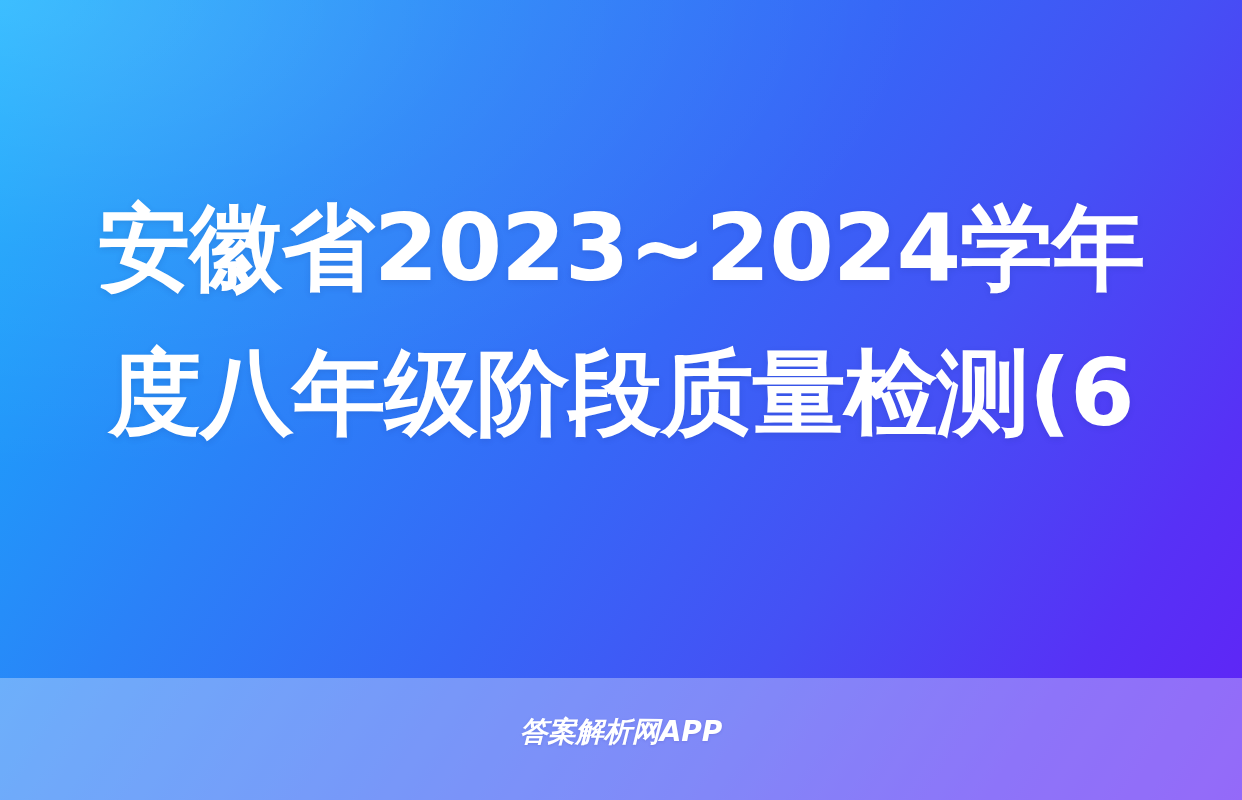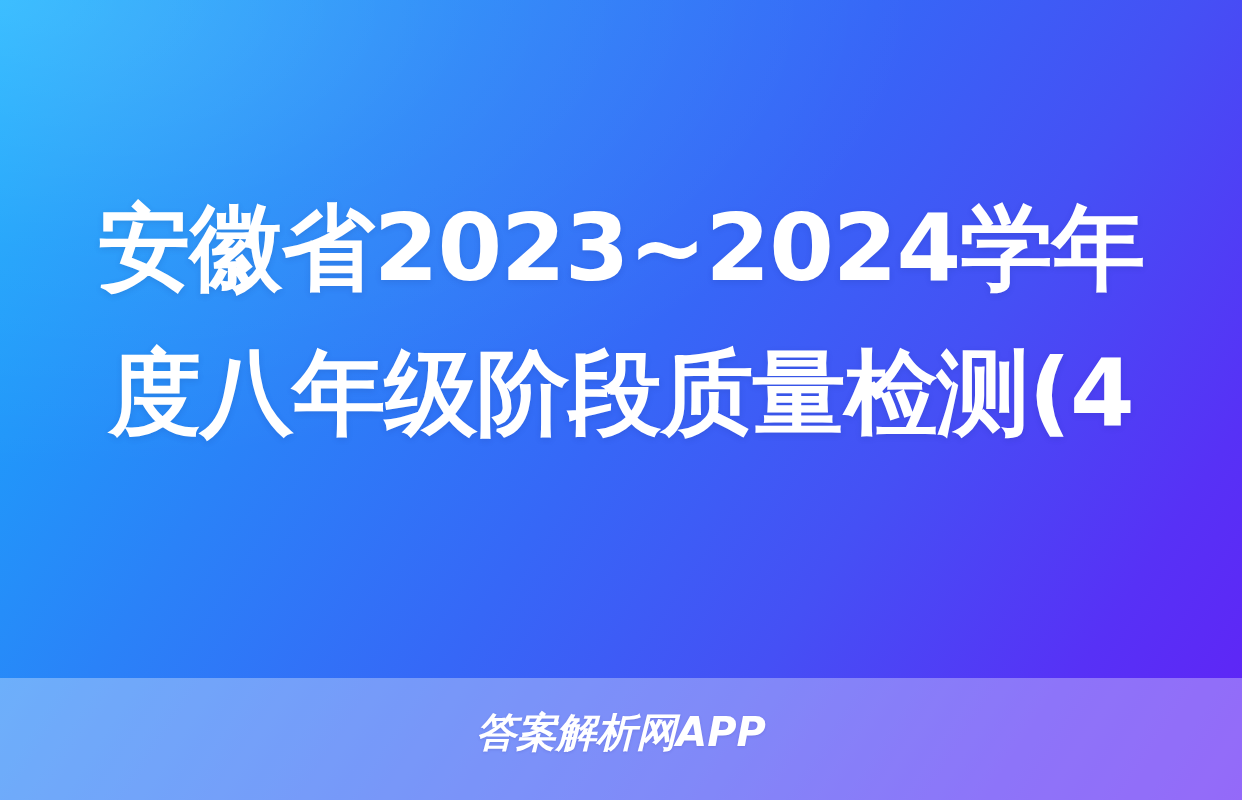--- a/index.html
+++ b/index.html
@@ -85,40 +85,40 @@
     top: 702px;
     height: 60px;
     display: flex;
     align-items: center;
     justify-content: center;
   }
 
   .watermark-text {
     color: #ffffff;
     font-family: "DejaVu Sans", "Liberation Sans", sans-serif;
-    font-size: 40px;
+    font-size: 28px;
     font-weight: 700;
     font-style: italic;
     letter-spacing: 0px;
     line-height: 1;
     white-space: nowrap;
     text-shadow: 0 1px 3px rgba(60, 60, 160, 0.20);
   }
 </style>
 </head>
 <body>
 
 <div class="poster">
 
   <div class="poster-bg"></div>
 
   <div class="footer-band"></div>
 
   <div class="title-block">
     <span class="title-text">安徽省2023~2024学年</span>
-    <span class="title-text">度八年级阶段质量检测(4</span>
+    <span class="title-text">度八年级阶段质量检测(6</span>
   </div>
 
   <div class="watermark-row">
     <span class="watermark-text">答案解析网APP</span>
   </div>
 
 </div>
 
 </body></html>

